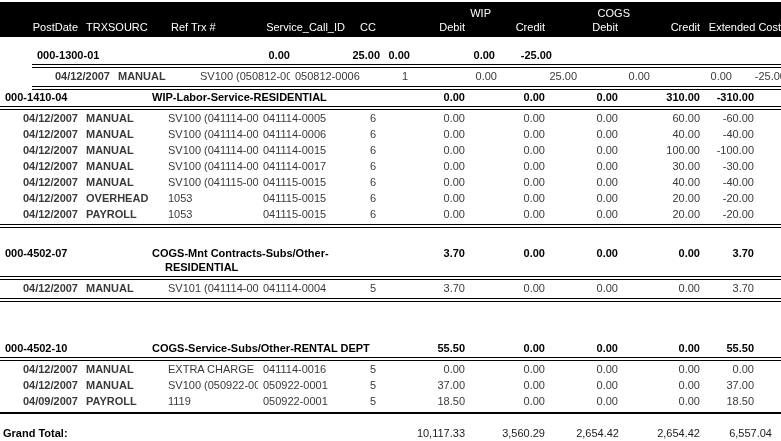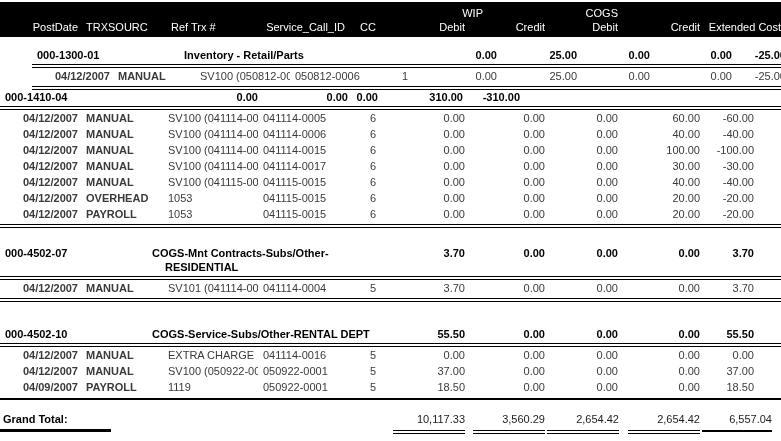--- a/index.html
+++ b/index.html
@@ -9,35 +9,35 @@
     font-size:11px;color:#1c1c1c;
   }
   .grid{display:grid;grid-template-columns:82px 83px 93px 92px 28px 87px 82px 71px 84px 79px;}
   .ar{text-align:right;}
   .al{text-align:left;}
   .b{font-weight:bold;color:#000;}
 
   
   .topbar{background:#000;color:#fff;margin-top:2px;padding:4px 0 3px 0;}
   .topbar .grid{line-height:14px;}
-  .hgroup{position:relative;left:18px;}
-  .hgroup2{position:relative;left:0;}
+  .hgroup{position:relative;left:26px;}
+  .hgroup2{position:relative;left:12px;}
   .h-postdate{padding-right:4px;}
   .h-trxsourc{padding-left:4px;}
   .h-reftrx{padding-left:6px;}
   .h-servid{padding-right:5px;}
   .h-cc{padding-right:2px;}
   .h-credit1,.h-credit2{padding-right:2px;}
   .h-ext{}
 
   
   .group{}
   .group:nth-child(1){margin-top:11px;margin-left:32px;}
   .group:nth-child(3){margin-top:18px;}
-  .group:nth-child(4){margin-top:25px;}
+  .group:nth-child(4){margin-top:39px;}
   .grow{line-height:14px;}
   .g-account{grid-column:1 / span 2;padding-left:5px;}
   .g-desc{grid-column:3 / span 3;text-indent:-13px;}
   .rule-double{height:2px;border-top:1px solid #000;border-bottom:1px solid #000;margin-top:2px;}
   .rule-single{height:0;border-top:2px solid #000;margin-top:3px;}
   .rows .grid{line-height:16px;color:#3a3a3a;}
 
   .c-postdate{padding-right:4px;font-weight:bold;}
   .c-trxsourc{padding-left:4px;font-weight:bold;}
   .c-reftrx{padding-left:3px;white-space:nowrap;overflow:hidden;}
@@ -81,21 +81,20 @@
     <div class="ar">Debit</div>
     <div class="ar h-credit2">Credit</div>
     <div class="ar h-ext">Extended Cost</div>
   </div>
 </div>
 
 <div id="groups">
   <div class="group">
     <div class="grid grow b">
       <div class="al g-account">000-1300-01</div>
-      <div class="al g-desc">Inventory - Retail/Parts</div>
       <div class="ar">0.00</div>
       <div class="ar c-wipc">25.00</div>
       <div class="ar">0.00</div>
       <div class="ar c-cogsc">0.00</div>
       <div class="ar c-ext">-25.00</div>
     </div>
     <div class="rule-double"></div>
     <div class="rows">
   <div class="grid">
     <div class="ar c-postdate">04/12/2007</div>
@@ -109,20 +108,21 @@
     <div class="ar c-cogsc">0.00</div>
     <div class="ar c-ext">-25.00</div>
   </div>
 </div>
     <div class="rule-double"></div>
   </div>
 
   <div class="group">
     <div class="grid grow b">
       <div class="al g-account">000-1410-04</div>
+      <div class="al g-desc">WIP-Labor-Service-RESIDENTIAL</div>
       <div class="ar">0.00</div>
       <div class="ar c-wipc">0.00</div>
       <div class="ar">0.00</div>
       <div class="ar c-cogsc">310.00</div>
       <div class="ar c-ext">-310.00</div>
     </div>
     <div class="rule-double"></div>
     <div class="rows">
   <div class="grid">
     <div class="ar c-postdate">04/12/2007</div>

